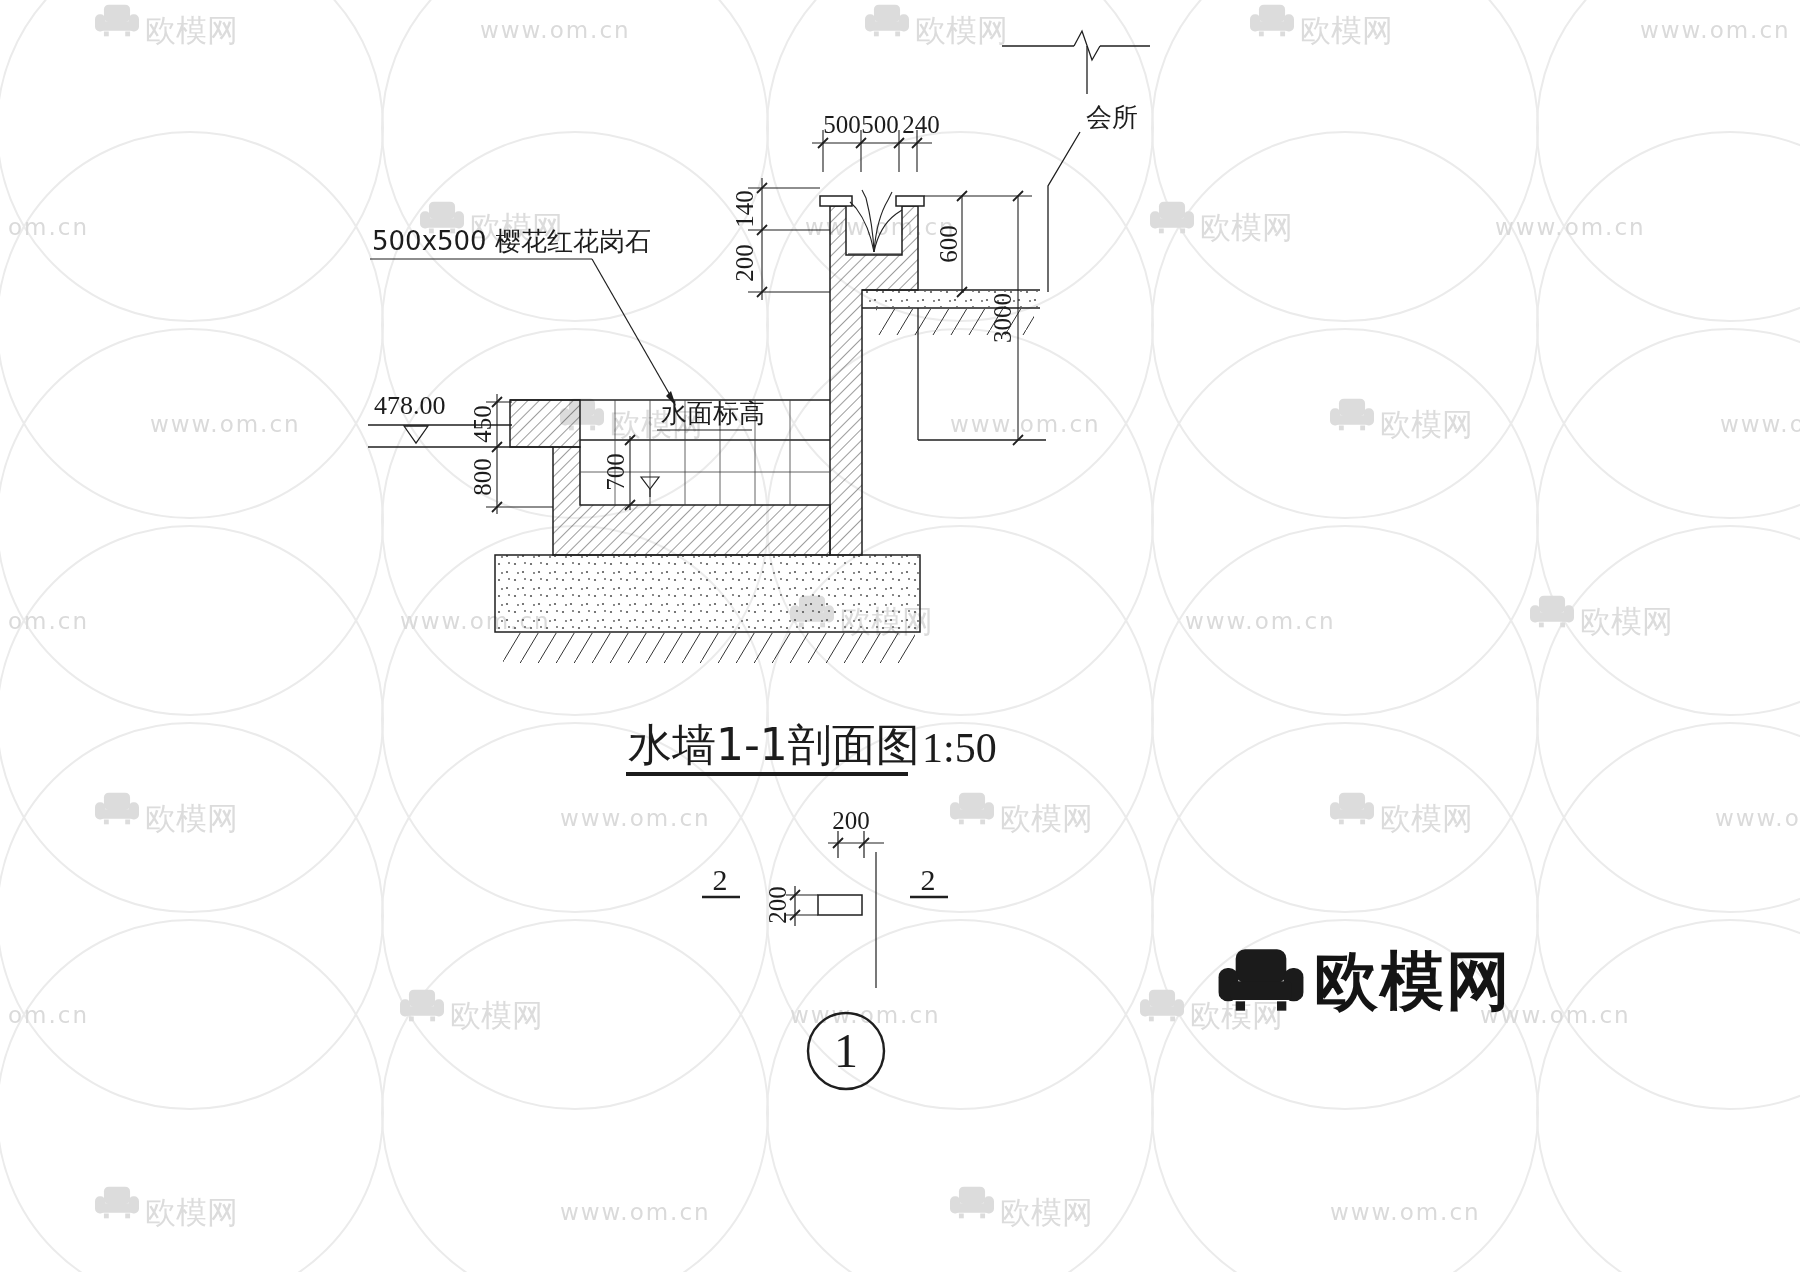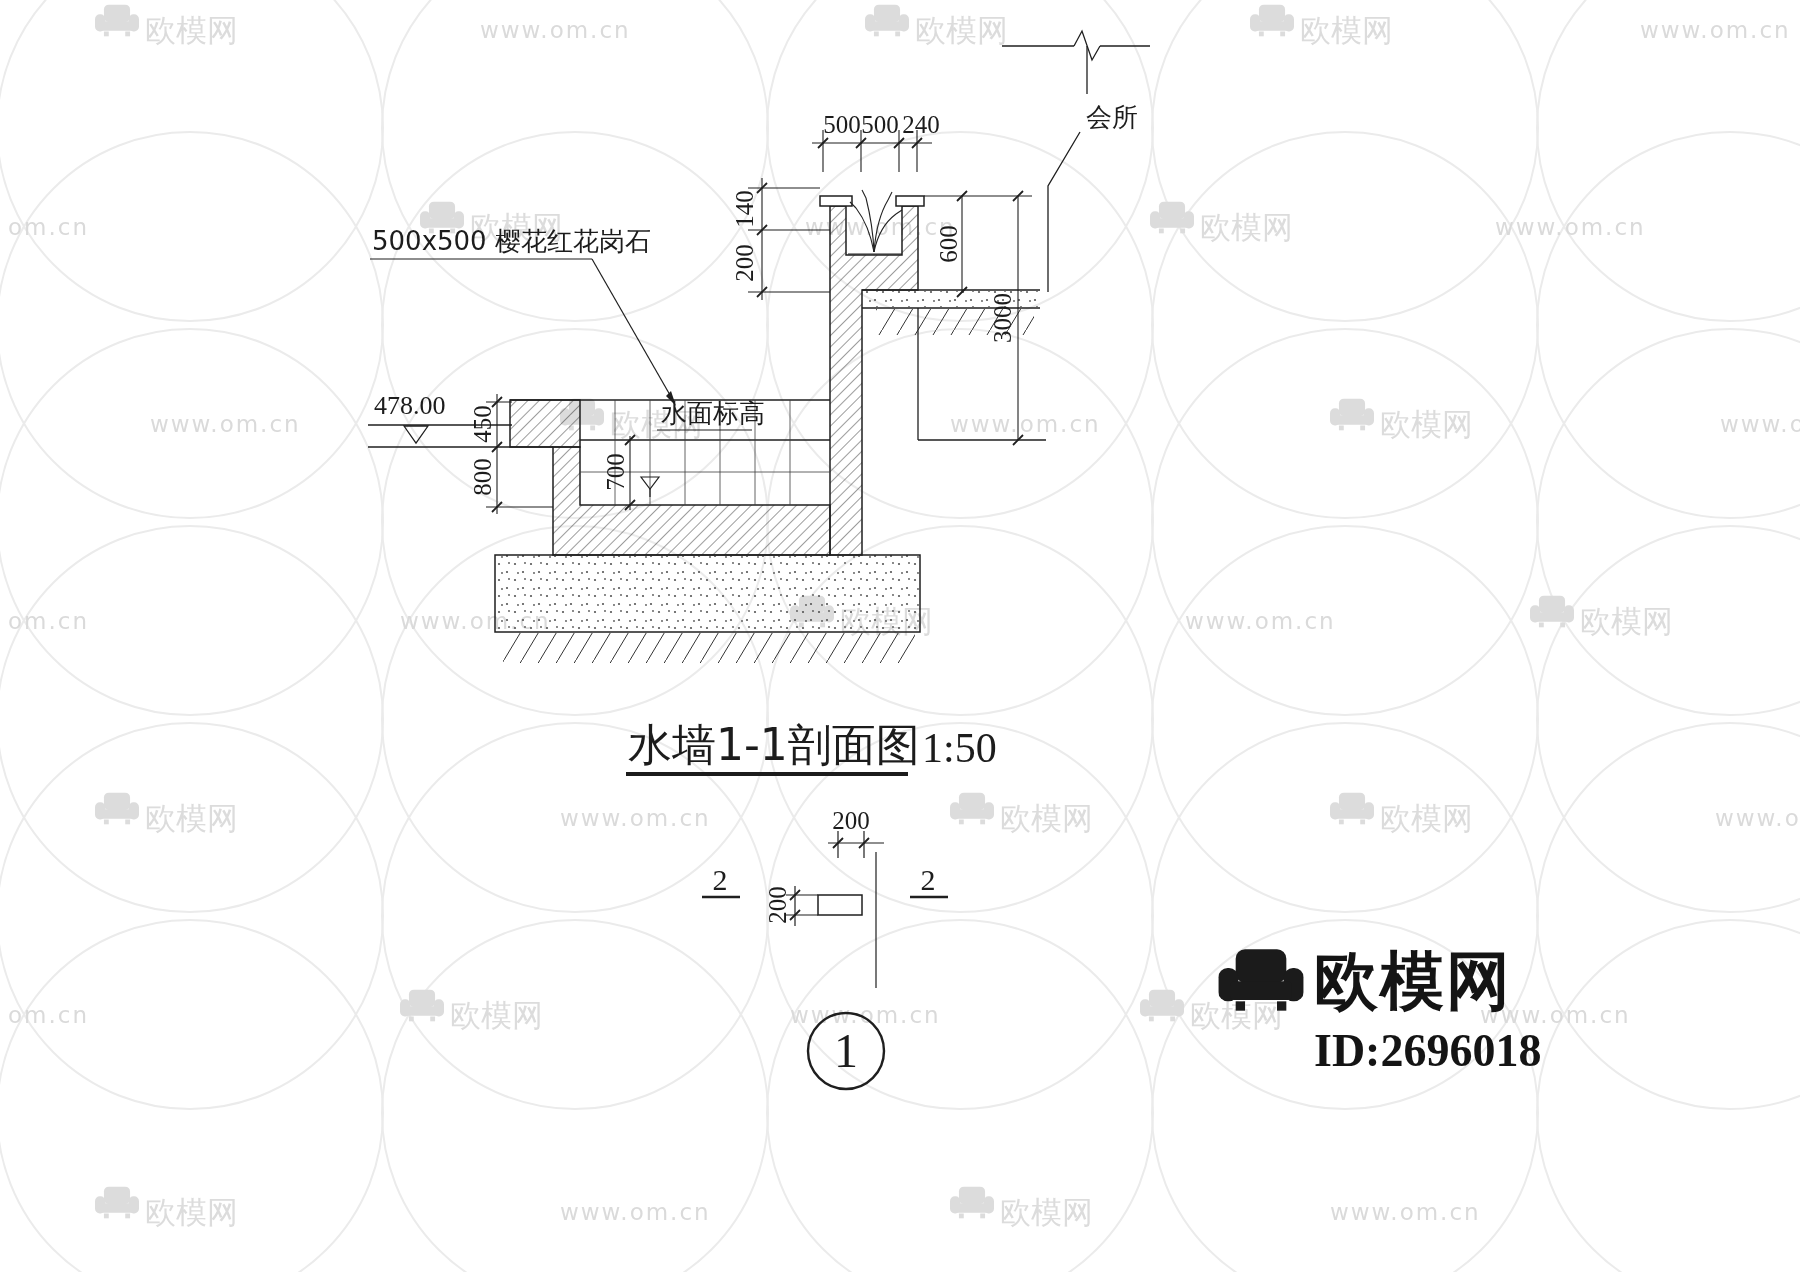--- a/index.html
+++ b/index.html
@@ -293,14 +293,13 @@
 
   <circle cx="846" cy="1051" r="38" fill="none" stroke="#1f1f1f" stroke-width="2.4"></circle>
   <text class="bubble-t" x="846" y="1067" text-anchor="middle">1</text>
 </svg>
 
 <div class="footer-logo">
   <svg class="sofa" viewBox="0 0 64 48">
       <use href="#sofa"></use>
     </svg>
   <span class="footer-brand">欧模网</span>
-  <span class="footer-id">ID:2696018</span>
 </div>
 
 </body></html>

